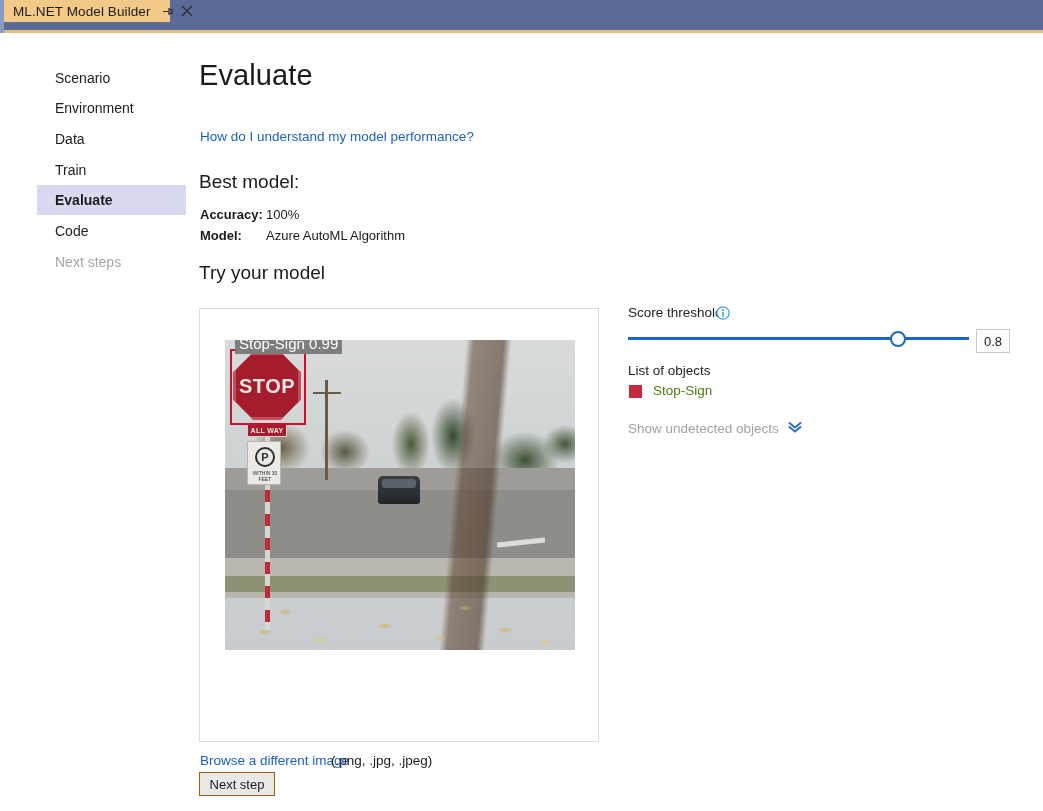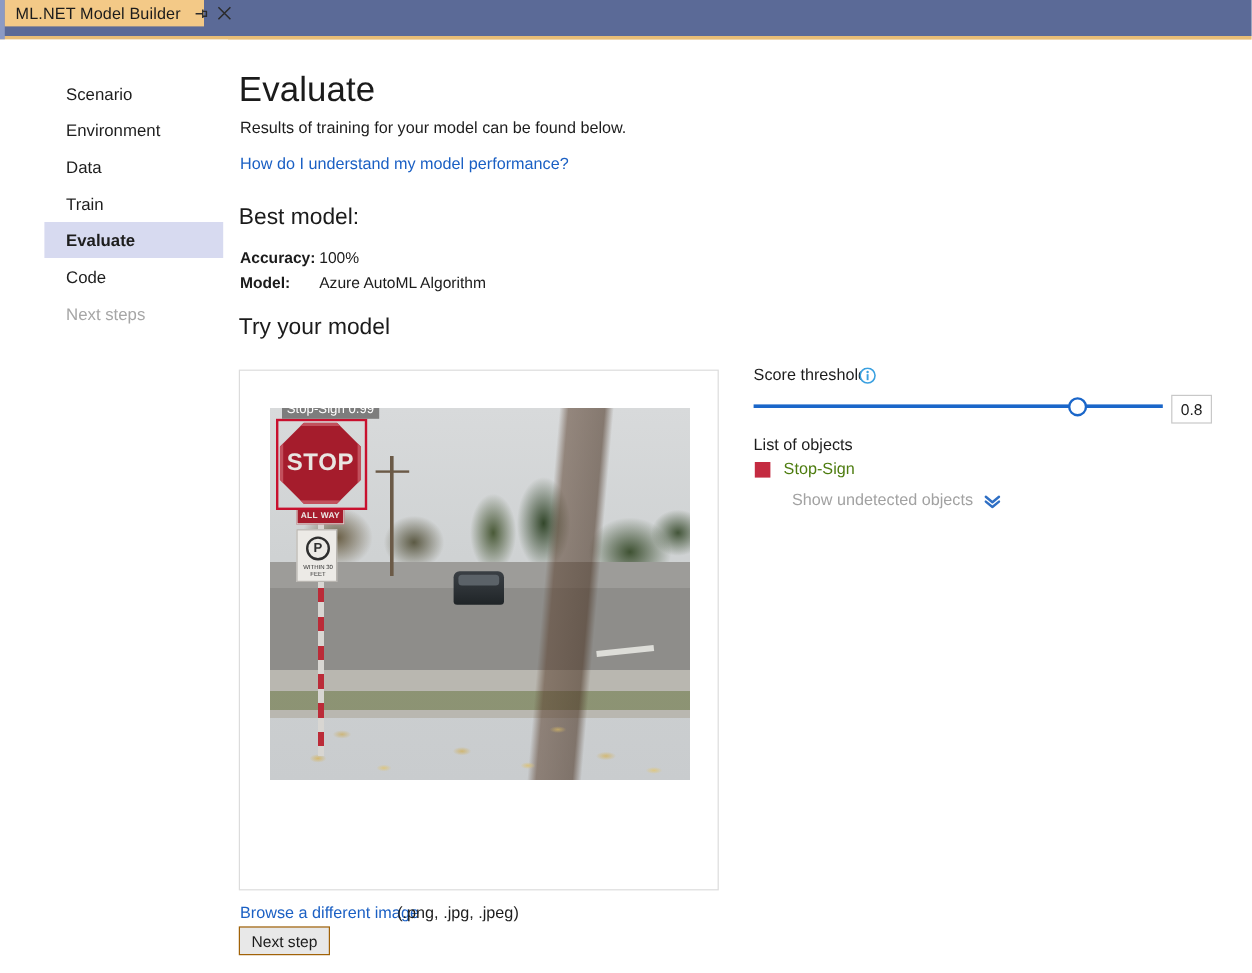--- a/index.html
+++ b/index.html
@@ -222,21 +222,21 @@
   }
   
   #bbox {
     position: absolute; left: 5px; top: 9px;
     width: 76px; height: 76px;
     border: 2px solid #c8102e;
   }
   #bbox-label {
     position: absolute; left: 3px; top: -18px;
     background: #7d7d7d;
-    color: #ffffff; font-size: 11px;
+    color: #ffffff; font-size: 15px;
     padding: 2px 4px 2px 4px;
     white-space: nowrap;
   }
   
   #crosswalk {
     position: absolute; left: 272px; top: 200px;
     width: 48px; height: 5px;
     background: #ddddd8; transform: rotate(-6deg);
   }
 
@@ -301,22 +301,22 @@
   #legend-swatch {
     position: absolute; left: 629px; top: 352px;
     width: 13px; height: 13px;
     background: #c42b41;
   }
   #legend-text {
     position: absolute; left: 653px; top: 350px;
     font-size: 13.5px; color: #4d7c0f;
   }
   #undetected-row {
-    position: absolute; left: 628px; top: 376px;
-    display: flex; align-items: flex-end; cursor: pointer; margin-left: 32px;
+    position: absolute; left: 628px; top: 388px;
+    display: flex; align-items: flex-start; cursor: pointer;
   }
   #undetected-text { font-size: 13.5px; color: #a2a2a2; }
   #undetected-chevron { margin-left: 9px; display: flex; }
 </style>
 </head>
 <body>
 
 <div id="titlebar"></div>
 <div id="titlebar-underline"></div>
 <div id="tab-accent"></div>
@@ -354,21 +354,20 @@
     <span>Code</span>
   </div>
   <div class="nav-item disabled" style="top:214px">
     <span>Next steps</span>
   </div>
 </div>
 
 <div id="main">
 
   <div id="page-title">Evaluate</div>
-  <div id="subtitle">Results of training for your model can be found below.</div>
   <a id="perf-link" href="#">How do I understand my model performance?</a>
 
   <div id="best-model-heading">Best model:</div>
   <div class="kv-label" id="acc-label">Accuracy:</div>
   <div class="kv-value" id="acc-value">100%</div>
   <div class="kv-label" id="model-label">Model:</div>
   <div class="kv-value" id="model-value">Azure AutoML Algorithm</div>
 
   <div id="try-heading">Try your model</div>
 

